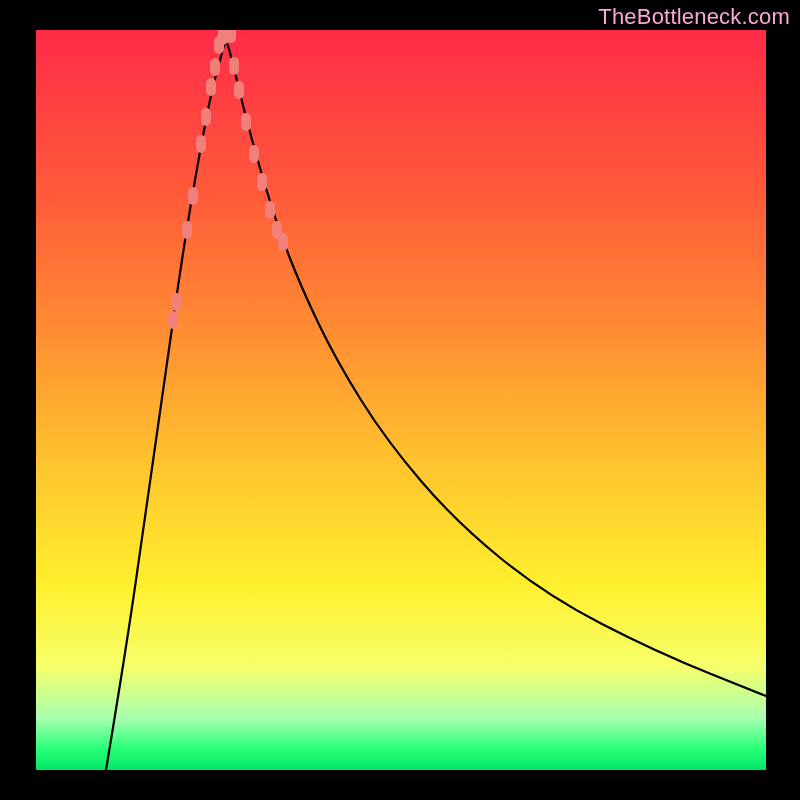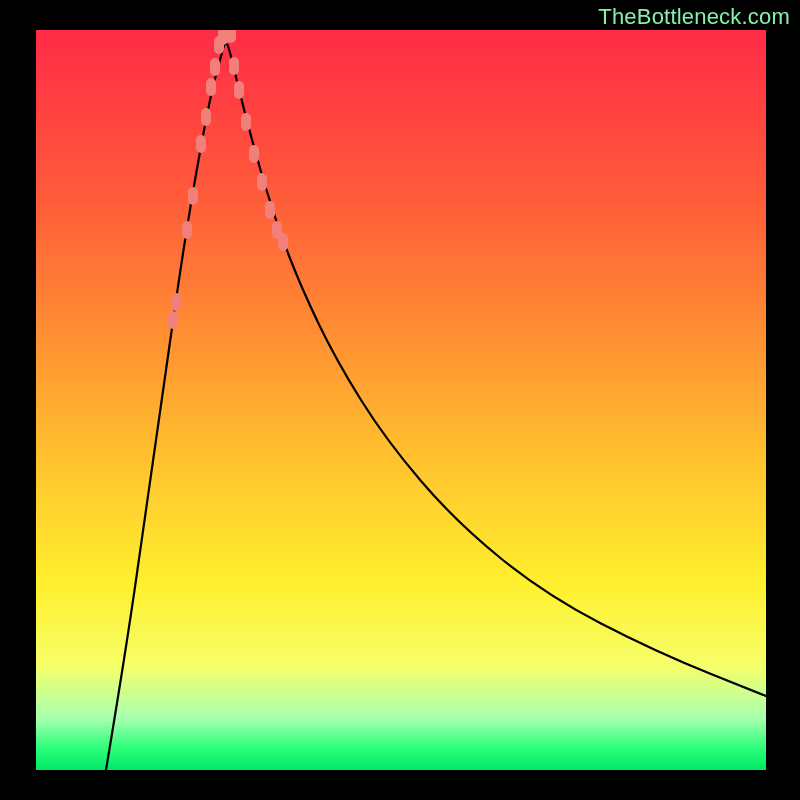--- a/index.html
+++ b/index.html
@@ -43,21 +43,21 @@
     top: 0;
     width: 730px;
     height: 740px;
   }
   .watermark {
     position: absolute;
     top: 4px;
     right: 10px;
     font-family: Arial, Helvetica, sans-serif;
     font-size: 22px;
-    color: #86efac;
+    color: #f9a8d4;
     letter-spacing: 0.2px;
   }
 </style>
 </head>
 <body>
 
 <div class="frame">
   <div class="plot">
     <svg class="curve" viewBox="0 0 730 740" preserveAspectRatio="none">
       <path id="curve-path" fill="none" stroke="#000000" stroke-width="2.2" stroke-linecap="round" stroke-linejoin="round" d="M 70 740 Q 90 620 100 550 Q 110 480 120 410 Q 130 340 137.5 287.5 Q 145 235 151.5 195 Q 158 155 163 127.5 Q 168 100 172 80 Q 176 60 180 45 Q 184 30 187 19 Q 190 8 193 19 Q 196 30 200.5 49 Q 205 68 212.5 96.5 Q 220 125 230 158.5 Q 240 192 252.5 224.5 Q 265 257 282.5 293.5 Q 300 330 325 370 Q 350 410 385 451 Q 420 492 465 528.5 Q 510 565 565 593.5 Q 620 622 675 644 T 730 666"></path>

